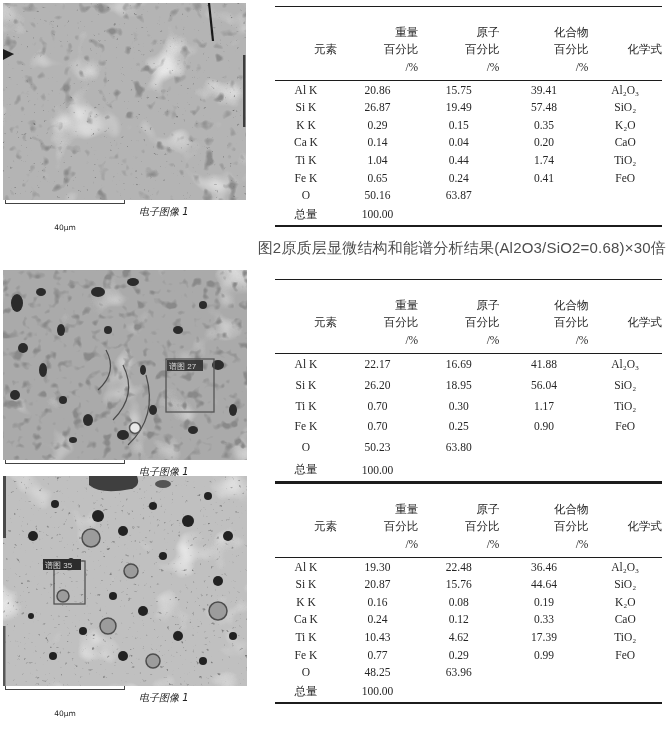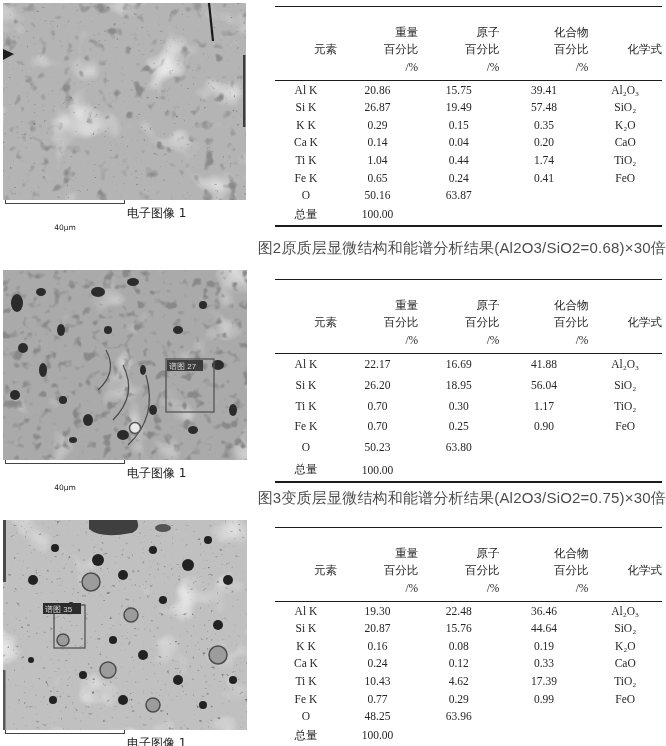--- a/index.html
+++ b/index.html
@@ -13,22 +13,22 @@
   .sec3 { height: 223px; }
 
   .micro { position: relative; width: 244px; flex: 0 0 244px; }
   .micro svg { display: block; }
   .imgfooter { position: relative; height: 18px; background: #fff; }
   .sbar-line { position: absolute; left: 2px; top: 3px; width: 120px; height: 1px; background: #444; }
   .sbar-tick { position: absolute; top: 0; width: 1px; height: 4px; background: #444; }
   .tick-l { left: 2px; } .tick-r { left: 121px; }
   .sbar-label { position: absolute; left: 40px; top: 23px; width: 44px; text-align: center;
                 font-size: 7.5px; color: #222; font-family: "DejaVu Sans", sans-serif; }
-  .imgtype { position: absolute; left: 124px; top: 5px; font-size: 12px; color: #222;
-             font-family: "DejaVu Sans", sans-serif; }
+  .imgtype { position: absolute; left: 136px; top: 5px; font-size: 10px; color: #222;
+             font-family: "DejaVu Sans", sans-serif; font-style: italic; }
 
   .tablewrap { flex: 1; padding: 0 4px 0 28px; }
   .sec1 .tablewrap { padding-top: 3px; }
   .sec2 .tablewrap { padding-top: 9px; }
   .sec3 .tablewrap { padding-top: 7px; }
 
   table.eds { width: 100%; border-collapse: collapse;
               font-family: "Liberation Serif", serif; font-size: 11.5px; color: #262626;
               border-top: 1.6px solid #1c1c1c; border-bottom: 2.2px solid #1c1c1c; }
   .eds thead th { font-weight: normal; text-align: right; vertical-align: middle;
@@ -290,21 +290,20 @@
             <td>100.00</td>
             <td></td>
             <td></td>
             <td></td>
           </tr>
           </tbody>
       </table>
     </div>
   </div>
 
-  <div class="caption">图3变质层显微结构和能谱分析结果(Al2O3/SiO2=0.75)×30倍</div>
 
   <div class="section sec3">
     <div class="micro">
       <svg width="244" height="210" viewBox="0 0 244 210">
         <defs>
           <filter id="f3a" x="0" y="0" width="100%" height="100%">
             <feTurbulence type="fractalNoise" baseFrequency="0.02" numOctaves="3" seed="30"></feTurbulence>
             <feColorMatrix type="matrix" values="0 0 0 0 0.92  0 0 0 0 0.92  0 0 0 0 0.92  1.8 1.8 1.8 0 -3.0"></feColorMatrix>
           </filter>
           <filter id="f3b" x="0" y="0" width="100%" height="100%">

